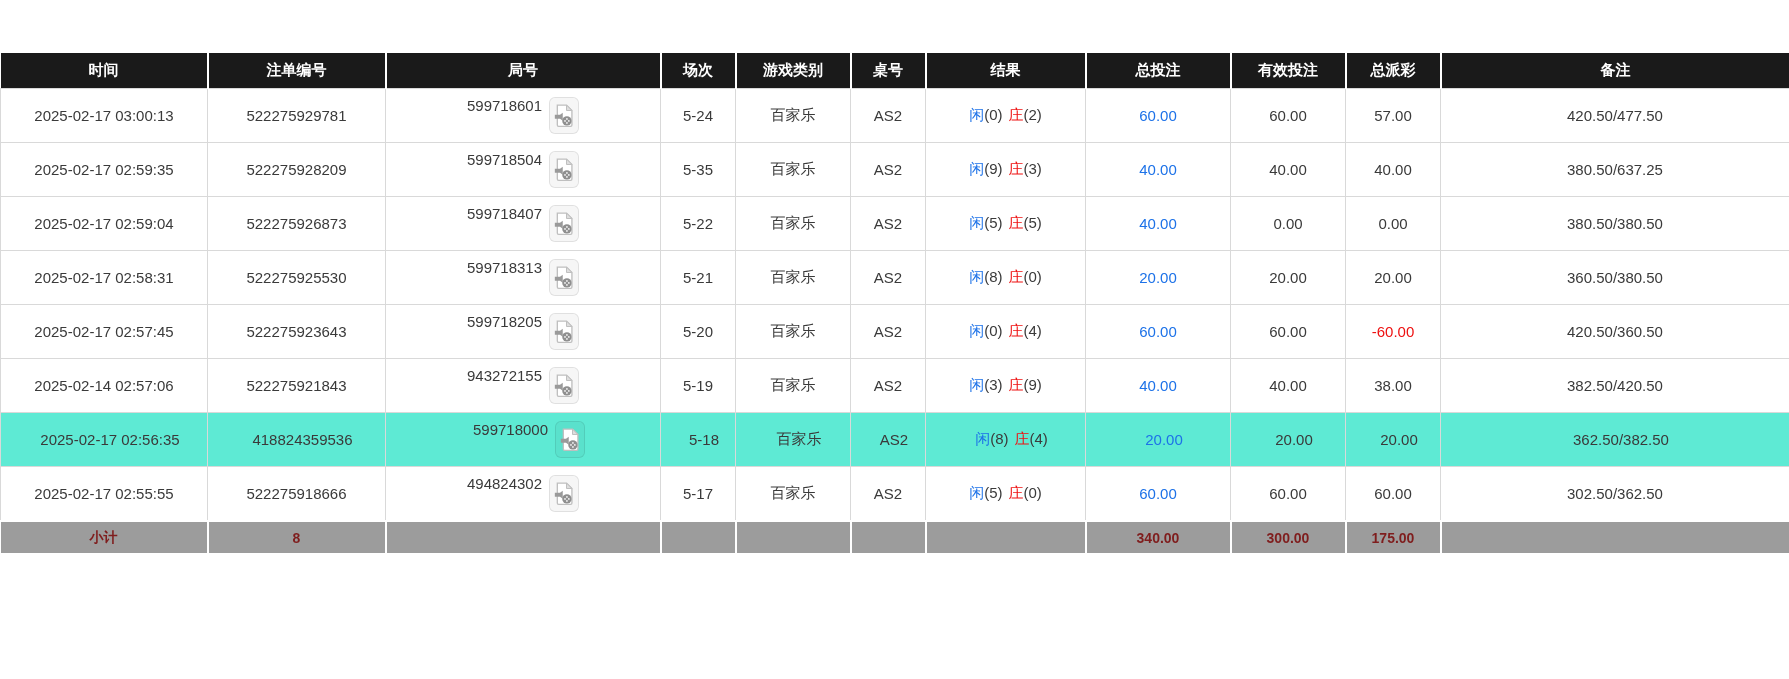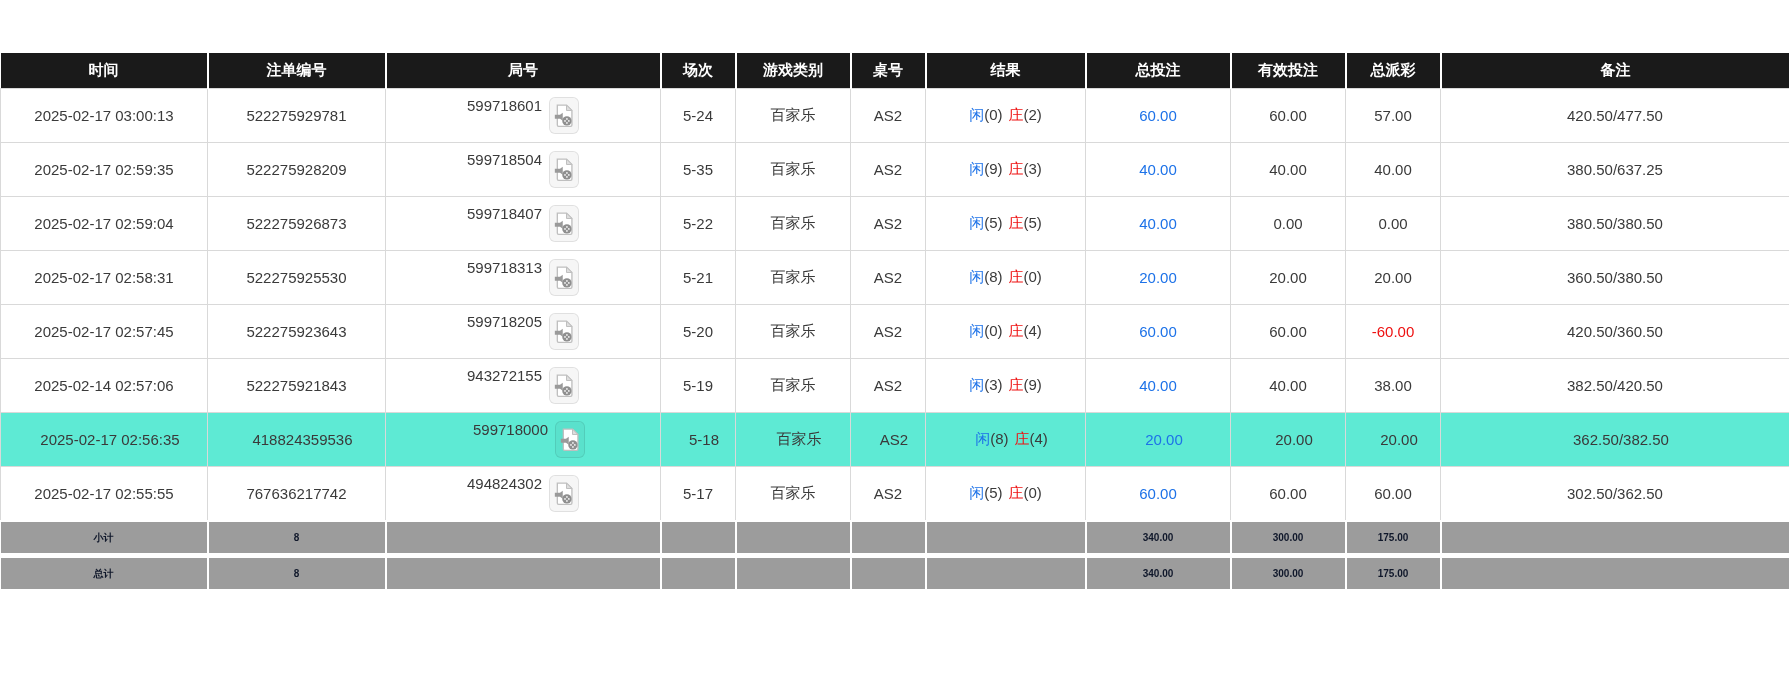--- a/index.html
+++ b/index.html
@@ -22,21 +22,21 @@
   }
   thead th:last-child{border-right:none;}
 
   tbody td{
     height:53px;border:1px solid #d9d9d9;background:#fff;
     font-size:15px;color:#3a3a3a;text-align:center;vertical-align:middle;padding:0;
   }
   tbody tr.hl td{background:#5eead4;padding-left:12px;}
 
   tfoot td{
-    background:#9c9c9c;color:#0f172a;font-weight:bold;font-size:10px;
+    background:#9c9c9c;color:#7f1d1d;font-weight:bold;font-size:14px;
     height:31px;border-right:2px solid #fff;text-align:center;vertical-align:middle;padding:0;
   }
   tfoot td:last-child{border-right:none;}
   tfoot tr.subtotal td{border-top:2px solid #fff;}
   tfoot tr.total td{border-top:5px solid #fff;}
 
   .blue{color:#1d72e8;}
   .red{color:#ee1111;}
   .amt-link{color:#1d72e8;cursor:pointer;}
   .round-wrap{display:flex;align-items:flex-start;justify-content:center;gap:7px;}
@@ -278,21 +278,21 @@
         <td><span>百家乐</span></td>
         <td><span>AS2</span></td>
         <td><span class="blue">闲</span><span>(8)</span><span class="result-gap"></span><span class="red">庄</span><span>(4)</span></td>
         <td><span class="amt-link">20.00</span></td>
         <td><span>20.00</span></td>
         <td><span>20.00</span></td>
         <td><span>362.50/382.50</span></td>
       </tr>
       <tr>
         <td><span>2025-02-17 02:55:55</span></td>
-        <td><span>767636217742</span></td>
+        <td><span>522275918666</span></td>
         <td>
           <div class="round-wrap">
             <span>494824302</span>
             <button class="video-btn">
               <svg width="20" height="25" viewBox="0 0 24 29">
                 <path d="M4 2h11l6.5 6.5V26q0 1.5-1.5 1.5H5.5Q4 27.5 4 26Z" fill="#ffffff" stroke="#bfbfbf" stroke-width="1.6"></path>
                 <path d="M15 2l6.5 6.5H15Z" fill="#dedede" stroke="#bfbfbf" stroke-width="1.2"></path>
                 <path d="M1 13.5h6.2l3.3-2.3v9.6l-3.3-2.3H1Z" fill="#9a9a9a"></path>
                 <circle cx="15.5" cy="21" r="5.6" fill="#8f8f8f"></circle>
                 <circle cx="15.5" cy="18.6" r="1.1" fill="#f2f2f2"></circle>
@@ -320,27 +320,14 @@
         <td></td>
         <td></td>
         <td></td>
         <td></td>
         <td></td>
         <td>340.00</td>
         <td>300.00</td>
         <td>175.00</td>
         <td></td>
       </tr>
-      <tr class="total">
-        <td>总计</td>
-        <td>8</td>
-        <td></td>
-        <td></td>
-        <td></td>
-        <td></td>
-        <td></td>
-        <td>340.00</td>
-        <td>300.00</td>
-        <td>175.00</td>
-        <td></td>
-      </tr>
     </tfoot>
 </table>
 
 </body></html>

